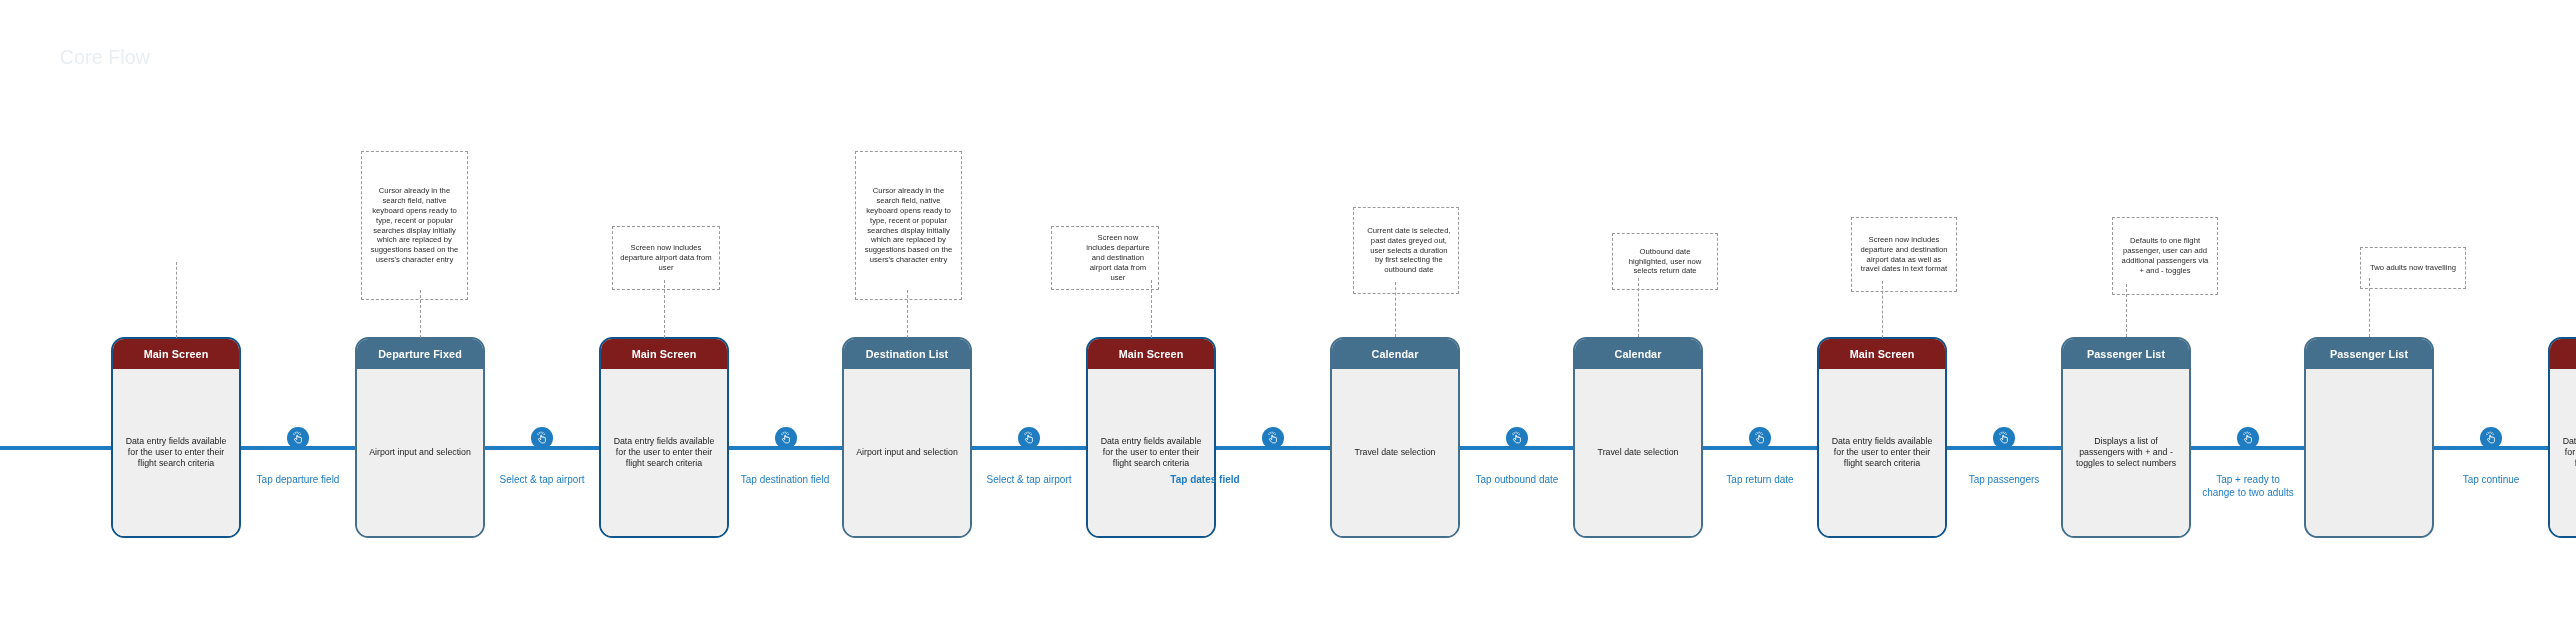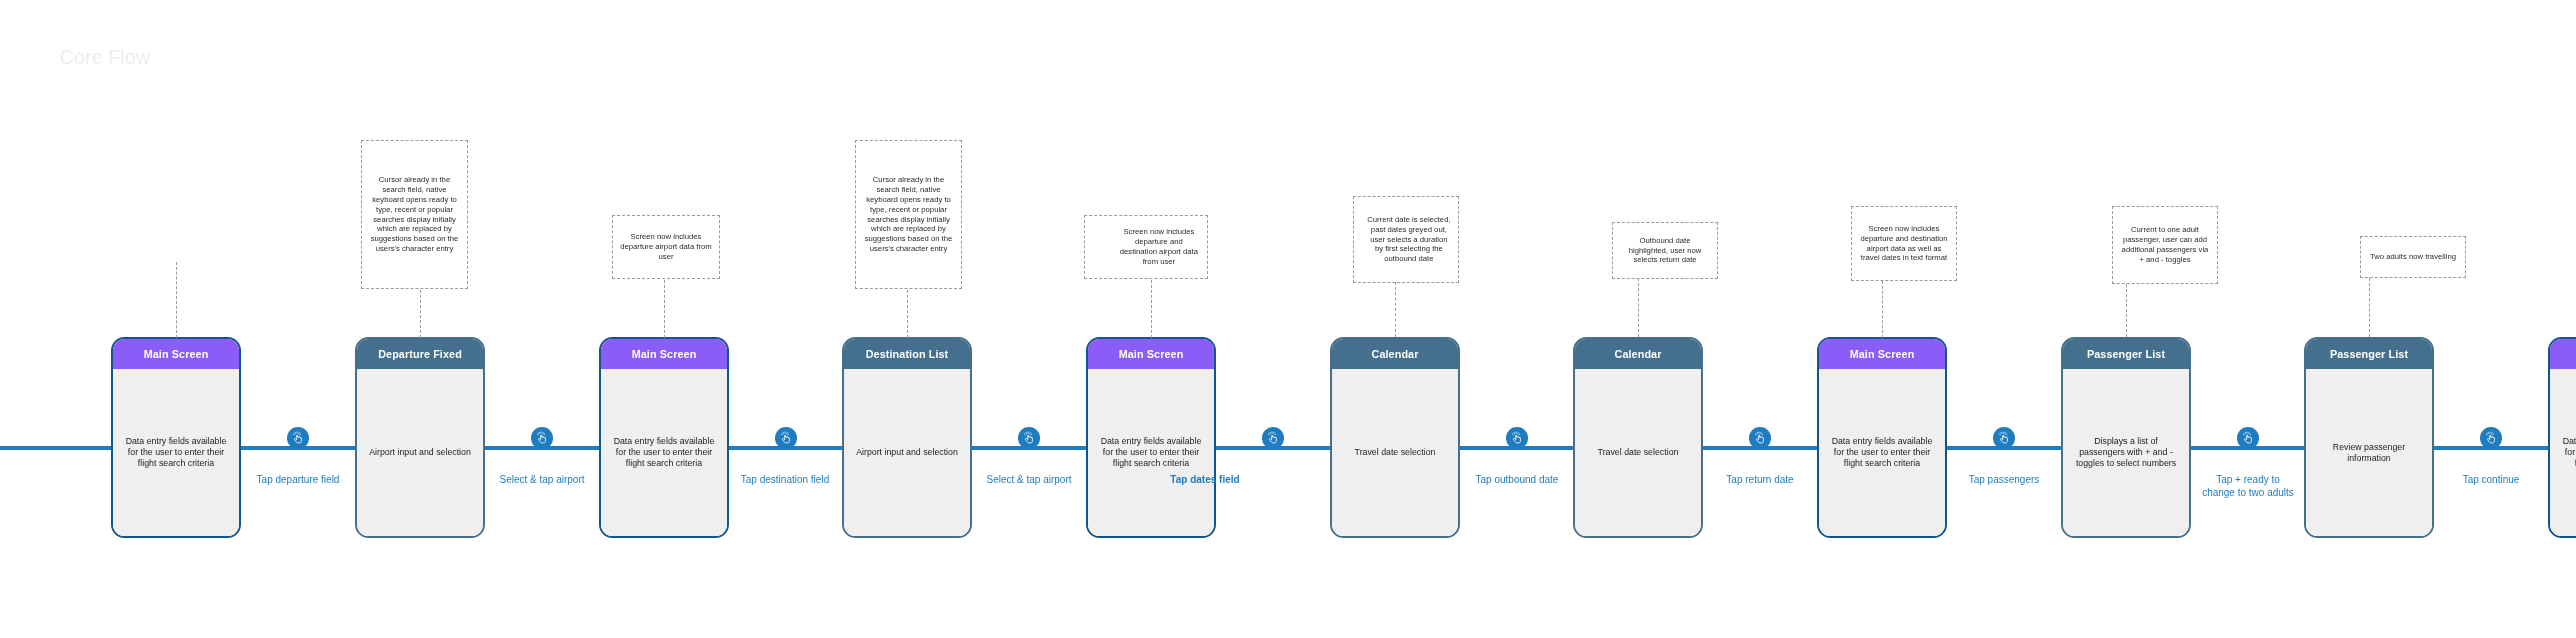--- a/index.html
+++ b/index.html
@@ -81,21 +81,21 @@
   .screen-head {
     height: 30px;
     display: flex;
     align-items: center;
     justify-content: center;
     color: #ffffff;
     font-size: 10.8px;
     font-weight: 700;
     letter-spacing: 0.1px;
   }
-  .accent-main .screen-head { background: #8b5cf6; }
+  .accent-main .screen-head { background: #7f1d1d; }
   .accent-sub  .screen-head { background: #44708e; }
 
   .screen-body {
     height: calc(100% - 30px);
     background: #efefef;
     display: flex;
     align-items: center;
     justify-content: center;
     padding: 0 8.2px;
     box-sizing: border-box;
@@ -110,20 +110,21 @@
   
   .note {
     position: absolute;
     border: 1.5px dashed #9a9a9a;
     background: transparent;
     display: flex;
     align-items: center;
     justify-content: center;
     box-sizing: border-box;
     padding: 5.2px 6.2px;
+    margin-top: 11px;
   }
   .note-text {
     color: #2a2a2a;
     font-size: 7.7px;
     line-height: 1.28;
     text-align: center;
   }
   
   .leader {
     position: absolute;
@@ -215,23 +216,20 @@
       </div>
     </div>
     <div class="screen-card accent-sub" style="left: 2061px; top: 337px;">
       <div class="screen-head">Passenger List</div>
       <div class="screen-body">
         <div class="screen-body-text">Displays a list of passengers with + and - toggles to select numbers</div>
       </div>
     </div>
     <div class="screen-card accent-sub" style="left: 2304px; top: 337px;">
       <div class="screen-head">Passenger List</div>
-      <div class="screen-body">
-        <div class="screen-body-text">Review passenger information</div>
-      </div>
     </div>
     <div class="screen-card accent-main" style="left: 2548px; top: 337px;">
       <div class="screen-head">Main Screen</div>
       <div class="screen-body">
         <div class="screen-body-text">Data entry fields available for the user to enter their flight search criteria</div>
       </div>
     </div>
     <div class="tap" style="left: 287px;">
       <svg viewBox="0 0 24 24" aria-hidden="true">
         <g fill="none" stroke="#ffffff" stroke-width="1.5" stroke-linecap="round">
@@ -368,38 +366,38 @@
     </div>
     <div class="leader" style="left: 420px; top: 290px; height: 48px;"></div>
     <div class="note" style="left: 612px; top: 215px; width: 108px; height: 64px;">
       <div class="note-text">Screen now includes departure airport data from user</div>
     </div>
     <div class="leader" style="left: 664px; top: 280px; height: 58px;"></div>
     <div class="note" style="left: 855px; top: 140px; width: 107px; height: 149px;">
       <div class="note-text">Cursor already in the search field, native keyboard opens ready to type, recent or popular searches display initially which are replaced by suggestions based on the users's character entry</div>
     </div>
     <div class="leader" style="left: 907px; top: 290px; height: 48px;"></div>
-    <div class="note" style="left: 1084px; top: 215px; width: 124px; height: 64px; padding-left: 32px;">
+    <div class="note" style="left: 1051px; top: 215px; width: 108px; height: 64px; padding-left: 32px;">
       <div class="note-text">Screen now includes departure and destination airport data from user</div>
     </div>
     <div class="leader" style="left: 1151px; top: 280px; height: 58px;"></div>
     <div class="note" style="left: 1353px; top: 196px; width: 106px; height: 87px; padding-left: 12px;">
       <div class="note-text">Current date is selected, past dates greyed out, user selects a duration by first selecting the outbound date</div>
     </div>
     <div class="leader" style="left: 1395px; top: 282px; height: 55px;"></div>
     <div class="note" style="left: 1612px; top: 222px; width: 106px; height: 57px;">
       <div class="note-text">Outbound date highlighted, user now selects return date</div>
     </div>
     <div class="leader" style="left: 1638px; top: 278px; height: 59px;"></div>
     <div class="note" style="left: 1851px; top: 206px; width: 106px; height: 75px;">
       <div class="note-text">Screen now includes departure and destination airport data as well as travel dates in text format</div>
     </div>
     <div class="leader" style="left: 1882px; top: 281px; height: 57px;"></div>
     <div class="note" style="left: 2112px; top: 206px; width: 106px; height: 78px;">
-      <div class="note-text">Current to one adult passenger, user can add additional passengers via + and - toggles</div>
+      <div class="note-text">Defaults to one flight passenger, user can add additional passengers via + and - toggles</div>
     </div>
     <div class="leader" style="left: 2126px; top: 284px; height: 53px;"></div>
     <div class="note" style="left: 2360px; top: 236px; width: 106px; height: 42px;">
       <div class="note-text">Two adults now travelling</div>
     </div>
     <div class="leader" style="left: 2369px; top: 278px; height: 59px;"></div>
   </div>
 
 
 </body></html>

